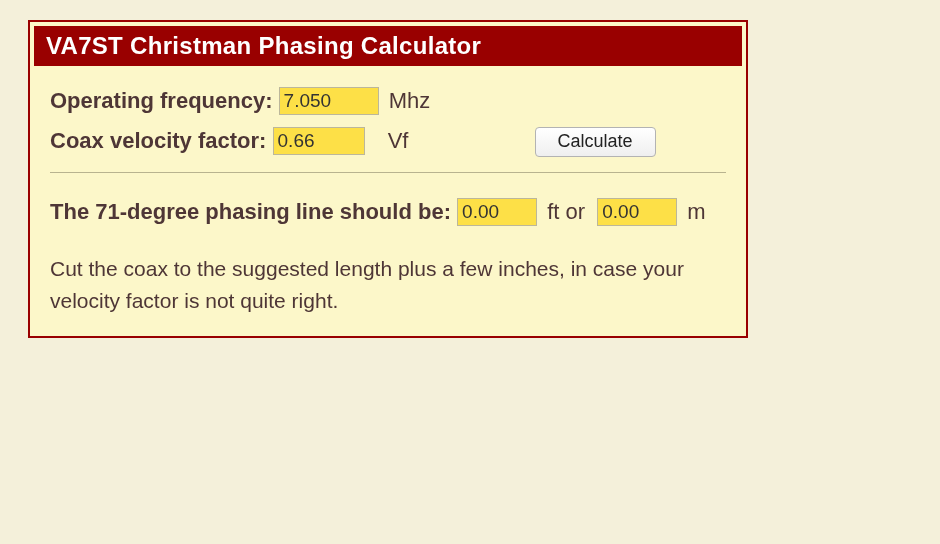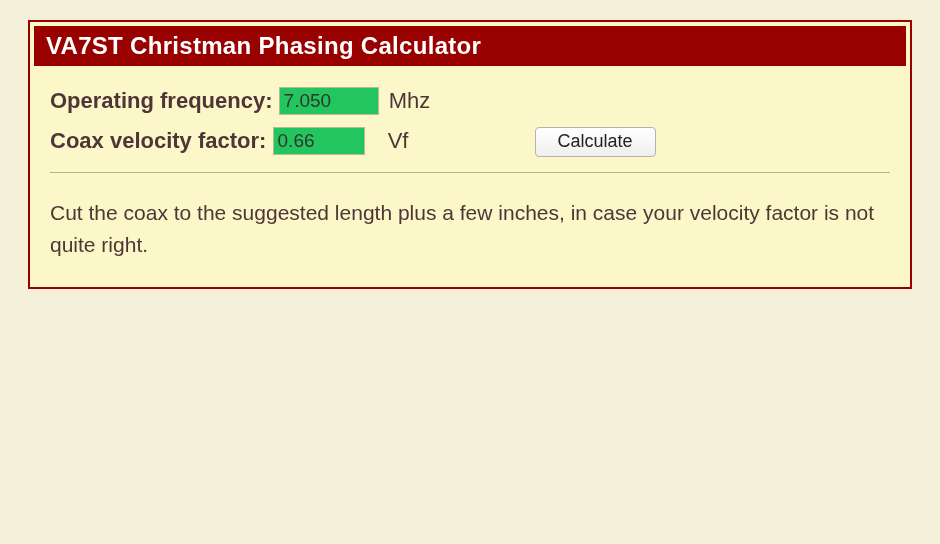--- a/index.html
+++ b/index.html
@@ -7,25 +7,25 @@
     padding: 0;
     width: 940px;
     height: 544px;
     background: #f4f0da;
     font-family: Verdana, Geneva, sans-serif;
   }
   .card {
     position: absolute;
     left: 28px;
     top: 20px;
-    width: 884px;
+    width: 720px;
     background: #fcf7c9;
     border: 2px solid #990000;
     box-sizing: border-box;
-    padding: 0 0 26px 0;
+    padding: 0 0 19px 0;
   }
   .title-bar {
     background: #990000;
     color: #ffffff;
     font-weight: bold;
     font-size: 24px;
     padding: 6px 12px 6px 12px;
     margin: 4px 4px 0 4px;
     letter-spacing: 0.3px;
   }
@@ -40,21 +40,21 @@
     white-space: nowrap;
   }
   .label-bold {
     font-weight: bold;
   }
   input[type="text"] {
     font-family: Verdana, Geneva, sans-serif;
     font-size: 19px;
     height: 26px;
     border: 1px solid #bcb79a;
-    background: #22c55e;
+    background: #fde047;
     padding: 0 4px;
     box-sizing: content-box;
     vertical-align: 1px;
     color: #333;
   }
   .inp-freq   { width: 90px; }
   .inp-vf     { width: 82px; }
   .inp-ft     { width: 70px; color:#777; }
   .inp-m      { width: 70px; color:#777; }
   .inp-freq90 { width: 94px; }
@@ -116,19 +116,26 @@
     <div class="row">
       <span class="label-bold">Coax velocity factor:</span>
       <input type="text" class="inp-vf" value="0.66" style="">
       <span class="unit-vf">Vf</span>
 
       <button class="calc">Calculate</button>
     </div>
 
     <hr class="sep">
 
+    <div class="result-row">
+      <span class="label-bold">The 71-degree phasing line should be:</span>
+      <input type="text" class="inp-ft" value="0.00" style="">
+      <span class="inline-gap">ft or</span>
+      <input type="text" class="inp-m" value="0.00" style="">
+      <span class="inline-gap">m</span>
+    </div>
 
 
     <div class="para">Cut the coax to the suggested length plus a few inches, in case your velocity factor is not quite right.</div>
 
 
   </div>
 </div>
 
 </body></html>

